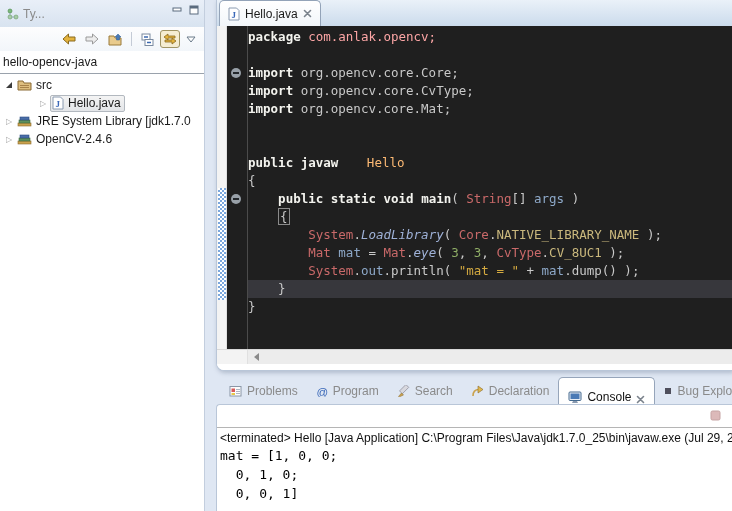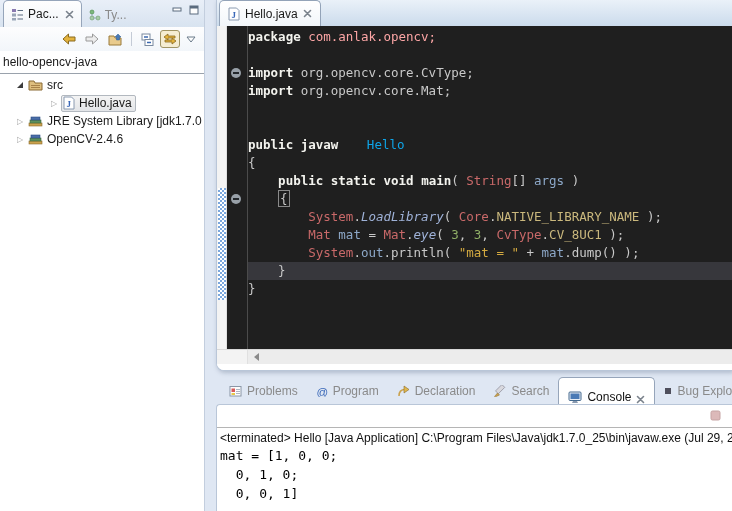--- a/index.html
+++ b/index.html
@@ -21,21 +21,21 @@
   .vtab .x { margin-left:2px; }
   #pkg-winbtns { position:absolute; right:5px; top:5px; display:flex; gap:7px; }
   #pkg-toolbar { height:24px; display:flex; align-items:center; justify-content:flex-end;
     gap:3px; padding-right:5px; background:linear-gradient(#fdfdfe,#f2f6fa); }
   .tbtn { display:inline-flex; align-items:center; justify-content:center; padding:2px; border:1px solid transparent; border-radius:3px; }
   .tbtn.pressed { background:#f5edd2; border:1px solid #a09464; }
   .tsep { width:1px; height:14px; background:#c4cbd6; margin:0 3px; }
   #pkg-content { background:#fff; }
   #proj-label { padding:4px 0 2px 3px; white-space:nowrap; overflow:hidden; }
   #proj-sep { border:none; border-top:1px solid #9aa2ac; margin:2px 0 2px 0; }
-  .trow { display:flex; align-items:center; height:18px; white-space:nowrap; overflow:hidden;margin-left:11px; }
+  .trow { display:flex; align-items:center; height:18px; white-space:nowrap; overflow:hidden; }
   .twisty { width:14px; display:inline-flex; align-items:center; justify-content:center; flex:none; }
   .twisty.exp::before { content:""; width:0; height:0; border-left:6px solid transparent; border-bottom:6px solid #3c3c3c; }
   .twisty.col { color:#a6a6a6; font-size:8px; }
   .plainwrap, .selwrap { display:inline-flex; align-items:center; gap:4px; height:17px; padding:0 3px 0 1px; }
   .selwrap { background:linear-gradient(#f4f4f4,#e3e5e8); border:1px solid #b2b8bf; border-radius:2px; }
 
   
   #editor-part { position:absolute; left:216px; top:0; width:517px; height:371px;
     background:#fff; border:1px solid #b9c6d8; border-top:none; border-right:none;
     border-radius:0 0 0 8px; box-shadow:1px 2px 4px rgba(110,125,150,.4);
@@ -80,36 +80,21 @@
   #c-out { padding-left:3px; font-family:"DejaVu Sans Mono", monospace; font-size:13px; line-height:19px; color:#000; }
   .outline { white-space:pre; }
 </style>
 </head>
 <body>
 
 <div id="stage">
 
   <div id="pkg-panel">
     <div id="pkg-tabs">
-      <div class="vtab active">
-          <span class="icn">
-            <svg width="13" height="13" viewBox="0 0 13 13">
-              <rect x="1" y="1" width="4" height="3" fill="#8a7ab0"></rect>
-              <rect x="1" y="5.5" width="4" height="3" fill="#9aa6b8"></rect>
-              <rect x="1" y="10" width="4" height="2.5" fill="#9aa6b8"></rect>
-              <path d="M6.5 2.5 H12 M6.5 7 H12 M6.5 11 H12" stroke="#5a6b80" stroke-width="1"></path>
-            </svg>
-          </span>
-          <span class="lbl">Pac...</span>
-          <span class="icn x">
-            <svg width="9" height="9" viewBox="0 0 9 9">
-              <path d="M1.5 1.5 L7.5 7.5 M7.5 1.5 L1.5 7.5" stroke="#7a828c" stroke-width="1.6" stroke-linecap="round"></path>
-            </svg>
-          </span>
-        </div><div class="vtab">
+      <div class="vtab">
           <span class="icn">
             <svg width="12" height="12" viewBox="0 0 12 12">
               <path d="M3 3 V9 H9" stroke="#9ab0c6" fill="none"></path>
               <circle cx="3" cy="3" r="2" fill="#7cb87c" stroke="#4a8a4a" stroke-width="0.6"></circle>
               <circle cx="3" cy="9" r="2" fill="#a8cca8" stroke="#6a9a6a" stroke-width="0.6"></circle>
               <circle cx="9" cy="9" r="2" fill="#a8cca8" stroke="#6a9a6a" stroke-width="0.6"></circle>
             </svg>
           </span>
           <span class="lbl">Ty...</span>
         </div><div id="pkg-winbtns">
@@ -259,25 +244,26 @@
           <div class="fold" style="top: 42px;">
             <div class="fbar"></div>
           </div>
           <div class="fold" style="top: 168px;">
             <div class="fbar"></div>
           </div>
         </div>
       <div id="codewrap">
           <div class="code-line"><span style="color: rgb(243, 243, 238); font-weight: bold;">package</span><span style="color: #fca5a5;"> com.anlak.opencv;</span></div>
           <div class="code-line"></div>
+          <div class="code-line"><span style="color: rgb(243, 243, 238); font-weight: bold;">import</span><span style="color: rgb(201, 201, 201);"> org.opencv.core.Core;</span></div>
           <div class="code-line"><span style="color: rgb(243, 243, 238); font-weight: bold;">import</span><span style="color: rgb(201, 201, 201);"> org.opencv.core.CvType;</span></div>
           <div class="code-line"><span style="color: rgb(243, 243, 238); font-weight: bold;">import</span><span style="color: rgb(201, 201, 201);"> org.opencv.core.Mat;</span></div>
           <div class="code-line"></div>
           <div class="code-line"></div>
-          <div class="code-line"><span style="color: rgb(243, 243, 238); font-weight: bold;">public</span><span style="color: rgb(201, 201, 201);"> </span><span style="color: rgb(243, 243, 238); font-weight: bold;">javaw</span><span style="color: rgb(201, 201, 201);"> </span><span style="color: #0ea5e9; padding-left: 21px;">Hello</span></div>
+          <div class="code-line"><span style="color: rgb(243, 243, 238); font-weight: bold;">public</span><span style="color: rgb(201, 201, 201);"> </span><span style="color: rgb(243, 243, 238); font-weight: bold;">javaw</span><span style="color: rgb(201, 201, 201);"> </span><span style="color: #fdba74; padding-left: 21px;">Hello</span></div>
           <div class="code-line"><span style="color: rgb(201, 201, 201);">{</span></div>
           <div class="code-line"><span style="color: rgb(201, 201, 201);">    </span><span style="color: rgb(243, 243, 238); font-weight: bold;">public</span><span style="color: rgb(201, 201, 201);"> </span><span style="color: rgb(243, 243, 238); font-weight: bold;">static</span><span style="color: rgb(201, 201, 201);"> </span><span style="color: rgb(243, 243, 238); font-weight: bold;">void</span><span style="color: rgb(201, 201, 201);"> </span><span style="color: rgb(243, 243, 238); font-weight: bold;">main</span><span style="color: rgb(201, 201, 201);">( </span><span style="color: rgb(201, 105, 105);">String</span><span style="color: rgb(201, 201, 201);">[] </span><span style="color: rgb(141, 168, 200);">args</span><span style="color: rgb(201, 201, 201);"> )</span></div>
           <div class="code-line"><span style="color: rgb(201, 201, 201);">    </span><span class="brbox" style="color: rgb(201, 201, 201);">{</span></div>
           <div class="code-line"><span style="color: rgb(201, 201, 201);">        </span><span style="color: rgb(201, 105, 105);">System</span><span style="color: rgb(201, 201, 201);">.</span><span style="color: rgb(159, 178, 216); font-style: italic;">LoadLibrary</span><span style="color: rgb(201, 201, 201);">( </span><span style="color: rgb(201, 105, 105);">Core</span><span style="color: rgb(201, 201, 201);">.</span><span style="color: rgb(202, 184, 125);">NATIVE_LIBRARY_NAME</span><span style="color: rgb(201, 201, 201);"> );</span></div>
           <div class="code-line"><span style="color: rgb(201, 201, 201);">        </span><span style="color: rgb(201, 105, 105);">Mat</span><span style="color: rgb(201, 201, 201);"> </span><span style="color: rgb(141, 168, 200);">mat</span><span style="color: rgb(201, 201, 201);"> = </span><span style="color: rgb(201, 105, 105);">Mat</span><span style="color: rgb(201, 201, 201);">.</span><span style="color: rgb(159, 178, 216); font-style: italic;">eye</span><span style="color: rgb(201, 201, 201);">( </span><span style="color: rgb(143, 174, 102);">3</span><span style="color: rgb(201, 201, 201);">, </span><span style="color: rgb(143, 174, 102);">3</span><span style="color: rgb(201, 201, 201);">, </span><span style="color: rgb(201, 105, 105);">CvType</span><span style="color: rgb(201, 201, 201);">.</span><span style="color: rgb(202, 184, 125);">CV_8UC1</span><span style="color: rgb(201, 201, 201);"> );</span></div>
           <div class="code-line"><span style="color: rgb(201, 201, 201);">        </span><span style="color: rgb(201, 105, 105);">System</span><span style="color: rgb(201, 201, 201);">.</span><span style="color: rgb(141, 168, 200);">out</span><span style="color: rgb(201, 201, 201);">.</span><span style="color: rgb(201, 201, 201);">println</span><span style="color: rgb(201, 201, 201);">( </span><span style="color: rgb(212, 170, 64);">"mat = "</span><span style="color: rgb(201, 201, 201);"> + </span><span style="color: rgb(141, 168, 200);">mat</span><span style="color: rgb(201, 201, 201);">.</span><span style="color: rgb(201, 201, 201);">dump()</span><span style="color: rgb(201, 201, 201);"> );</span></div>
           <div class="code-line hl"><span style="color: rgb(201, 201, 201);">    }</span></div>
           <div class="code-line"><span style="color: rgb(201, 201, 201);">}</span></div>
         </div>
     </div>
@@ -305,34 +291,34 @@
           <span class="icn">
             <svg width="12" height="12" viewBox="0 0 12 12">
               <text x="0.5" y="10.5" font-size="11.5" fill="#3a68b8" font-family="sans-serif">@</text>
             </svg>
           </span>
           <span class="lbl">Program</span>
         </div>
         <div class="btab">
           <span class="icn">
             <svg width="13" height="12" viewBox="0 0 13 12">
+              <rect x="5.2" y="-0.5" width="4" height="9" transform="rotate(45 7 4)" fill="#d8d8de" stroke="#8a8a96" stroke-width="0.7"></rect>
+              <path d="M1.5 11.5 L4.5 8 L6.5 10 L2.5 11.8 Z" fill="#caa24e" stroke="#8a6a2a" stroke-width="0.5"></path>
+            </svg>
+          </span>
+          <span class="lbl">Search</span>
+        </div>
+        <div class="btab">
+          <span class="icn">
+            <svg width="13" height="12" viewBox="0 0 13 12">
               <path d="M2 11 Q2 4.5 8 4.5" fill="none" stroke="#caa24e" stroke-width="1.6"></path>
               <path d="M7 1 L12 4.5 L7 8 Z" fill="#e0b84e" stroke="#8a6a2a" stroke-width="0.6"></path>
             </svg>
           </span>
           <span class="lbl">Declaration</span>
-        </div>
-        <div class="btab">
-          <span class="icn">
-            <svg width="13" height="12" viewBox="0 0 13 12">
-              <rect x="5.2" y="-0.5" width="4" height="9" transform="rotate(45 7 4)" fill="#d8d8de" stroke="#8a8a96" stroke-width="0.7"></rect>
-              <path d="M1.5 11.5 L4.5 8 L6.5 10 L2.5 11.8 Z" fill="#caa24e" stroke="#8a6a2a" stroke-width="0.5"></path>
-            </svg>
-          </span>
-          <span class="lbl">Search</span>
         </div>
         <div class="btab active">
           <span class="icn">
             <svg width="14" height="13" viewBox="0 0 14 13">
               <rect x="1" y="1" width="12" height="8.5" rx="1" fill="#e8eef5" stroke="#44698f"></rect>
               <rect x="2.5" y="2.5" width="9" height="5.5" fill="#4a7ab5"></rect>
               <path d="M5 10 H9 L10 12 H4 Z" fill="#8a9ab0"></path>
             </svg>
           </span>
           <span class="lbl">Console</span>

